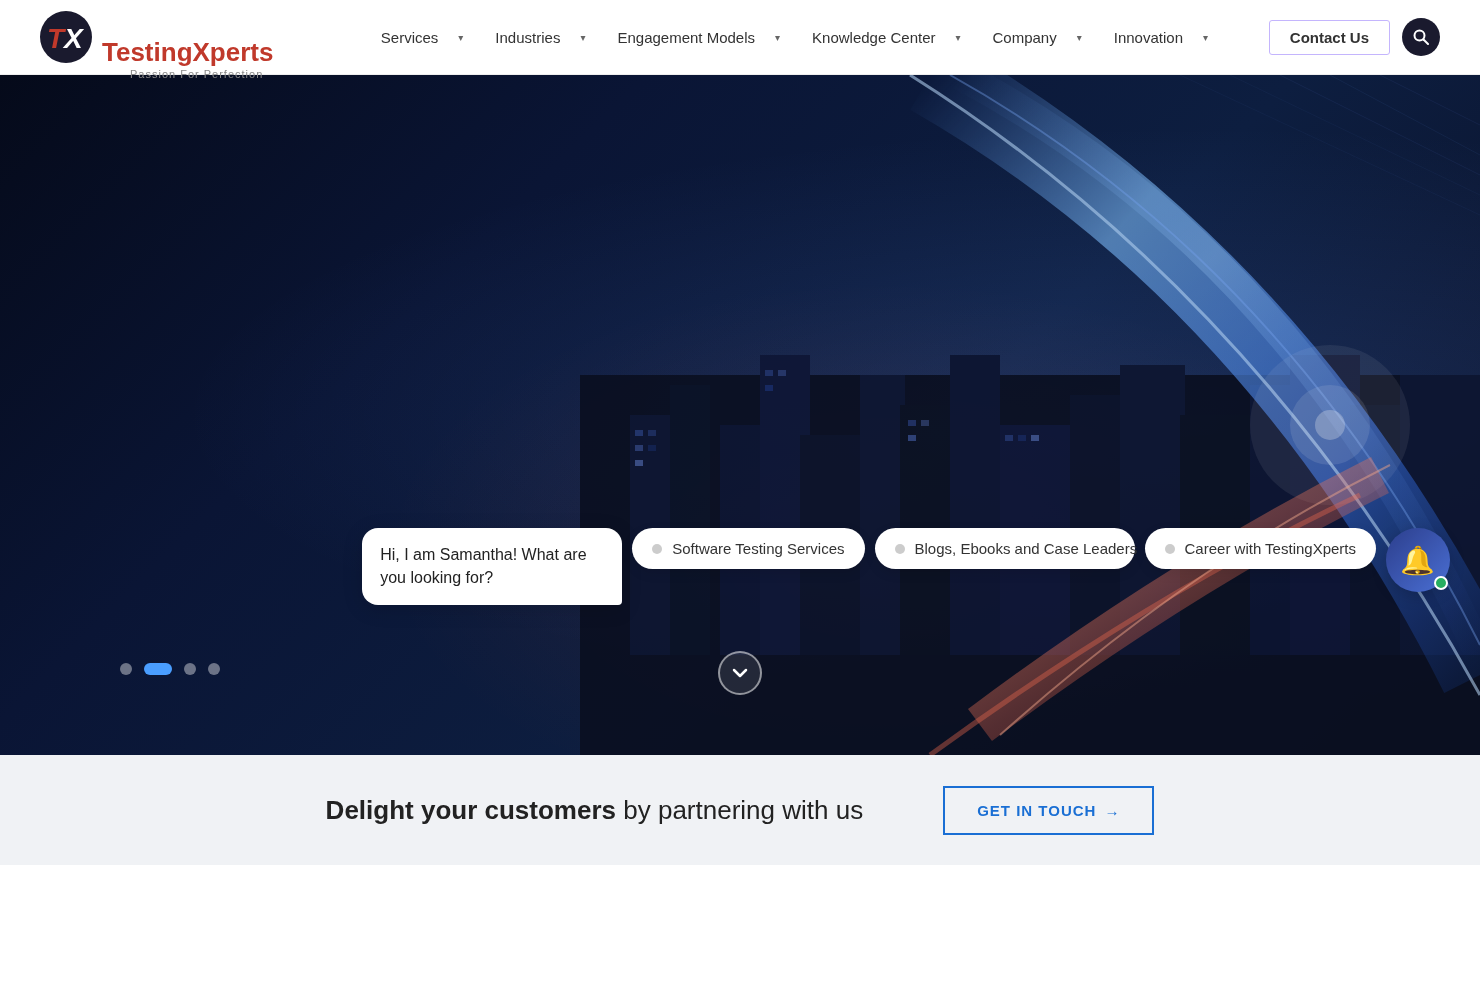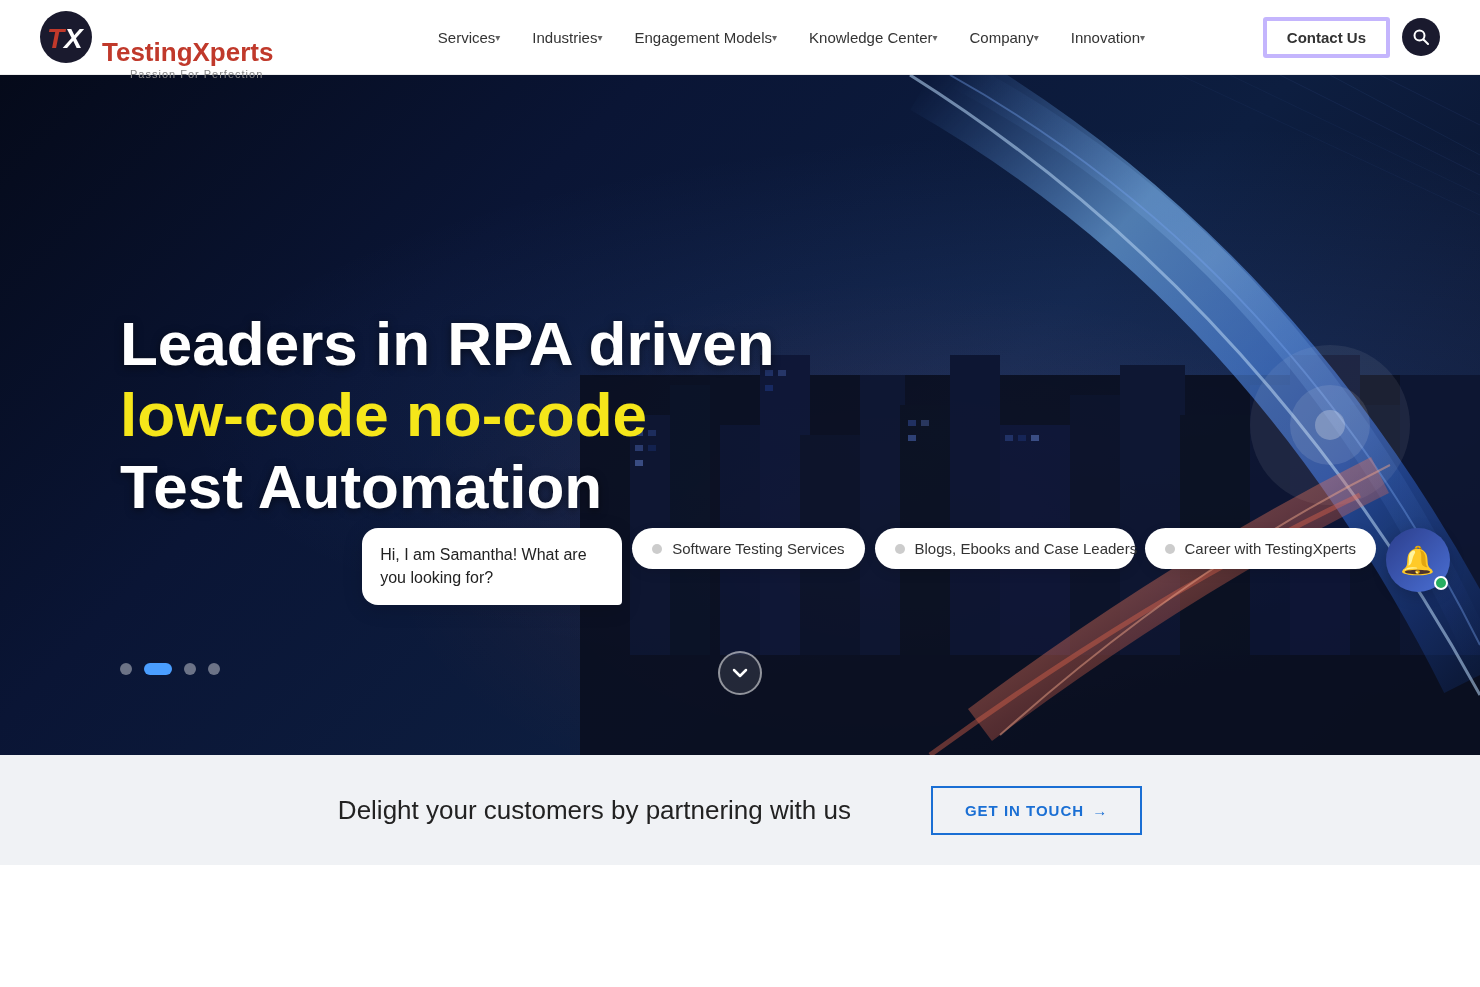--- a/index.html
+++ b/index.html
@@ -34,39 +34,39 @@
     .nav {
       display: flex;
       align-items: center;
       gap: 4px;
       flex: 1;
       justify-content: center;
     }
     .nav-item {
       display: flex;
       align-items: center;
-      gap: 0;
+      gap: 20px;
       padding: 8px 14px;
       font-size: 15px;
       color: #333;
       cursor: pointer;
       white-space: nowrap;
     }
     .chevron-down {
       font-size: 10px;
       color: #666;
     }
 
     .header-actions {
       display: flex;
       align-items: center;
       gap: 12px;
     }
     .contact-btn {
-      border: 4px solid #c4b5fd;
+      border: 1px solid #c4b5fd;
       background: transparent;
       color: #333;
       padding: 8px 20px;
       font-size: 15px;
       font-weight: 600;
       cursor: pointer;
       border-radius: 3px;
     }
     .search-btn {
       width: 38px;
@@ -180,21 +180,21 @@
       align-items: center;
       justify-content: center;
       gap: 80px;
       position: relative;
       z-index: 20;
     }
     .cta-text {
       font-size: 26px;
       color: #222;
     }
-    .cta-text strong { font-weight: 400; }
+    .cta-text strong { font-weight: 700; }
     .cta-btn {
       border: 2px solid #1a6fd4;
       background: transparent;
       color: #1a6fd4;
       padding: 14px 32px;
       font-size: 15px;
       font-weight: 700;
       cursor: pointer;
       letter-spacing: 1px;
       display: flex;
@@ -401,25 +401,20 @@
     <path d="M 350 680 Q 570 520 780 420" stroke="#ff7050" stroke-width="5" fill="none" opacity="0.4"></path>
     <path d="M 420 660 Q 610 490 810 390" stroke="#ffb090" stroke-width="2" fill="none" opacity="0.5"></path>
 
     <line x1="700" y1="0" x2="900" y2="100" stroke="#4060a0" stroke-width="0.5" opacity="0.3"></line>
     <line x1="750" y1="0" x2="900" y2="80" stroke="#4060a0" stroke-width="0.5" opacity="0.3"></line>
     <line x1="800" y1="0" x2="900" y2="50" stroke="#4060a0" stroke-width="0.5" opacity="0.3"></line>
     <line x1="650" y1="0" x2="900" y2="120" stroke="#4060a0" stroke-width="0.5" opacity="0.2"></line>
     <line x1="600" y1="0" x2="900" y2="140" stroke="#4060a0" stroke-width="0.5" opacity="0.2"></line>
   </svg>
 
-  <div class="hero-content">
-    <div class="hero-title-white">Leaders in RPA driven</div>
-    <div class="hero-title-yellow">low-code no-code</div>
-    <div class="hero-title-white">Test Automation</div>
-  </div>
 
   <div class="slide-dots">
     <div class="dot"></div>
     <div class="dot active"></div>
     <div class="dot"></div>
     <div class="dot"></div>
   </div>
 
   <div class="scroll-down">
     <svg width="18" height="18" viewBox="0 0 18 18">

